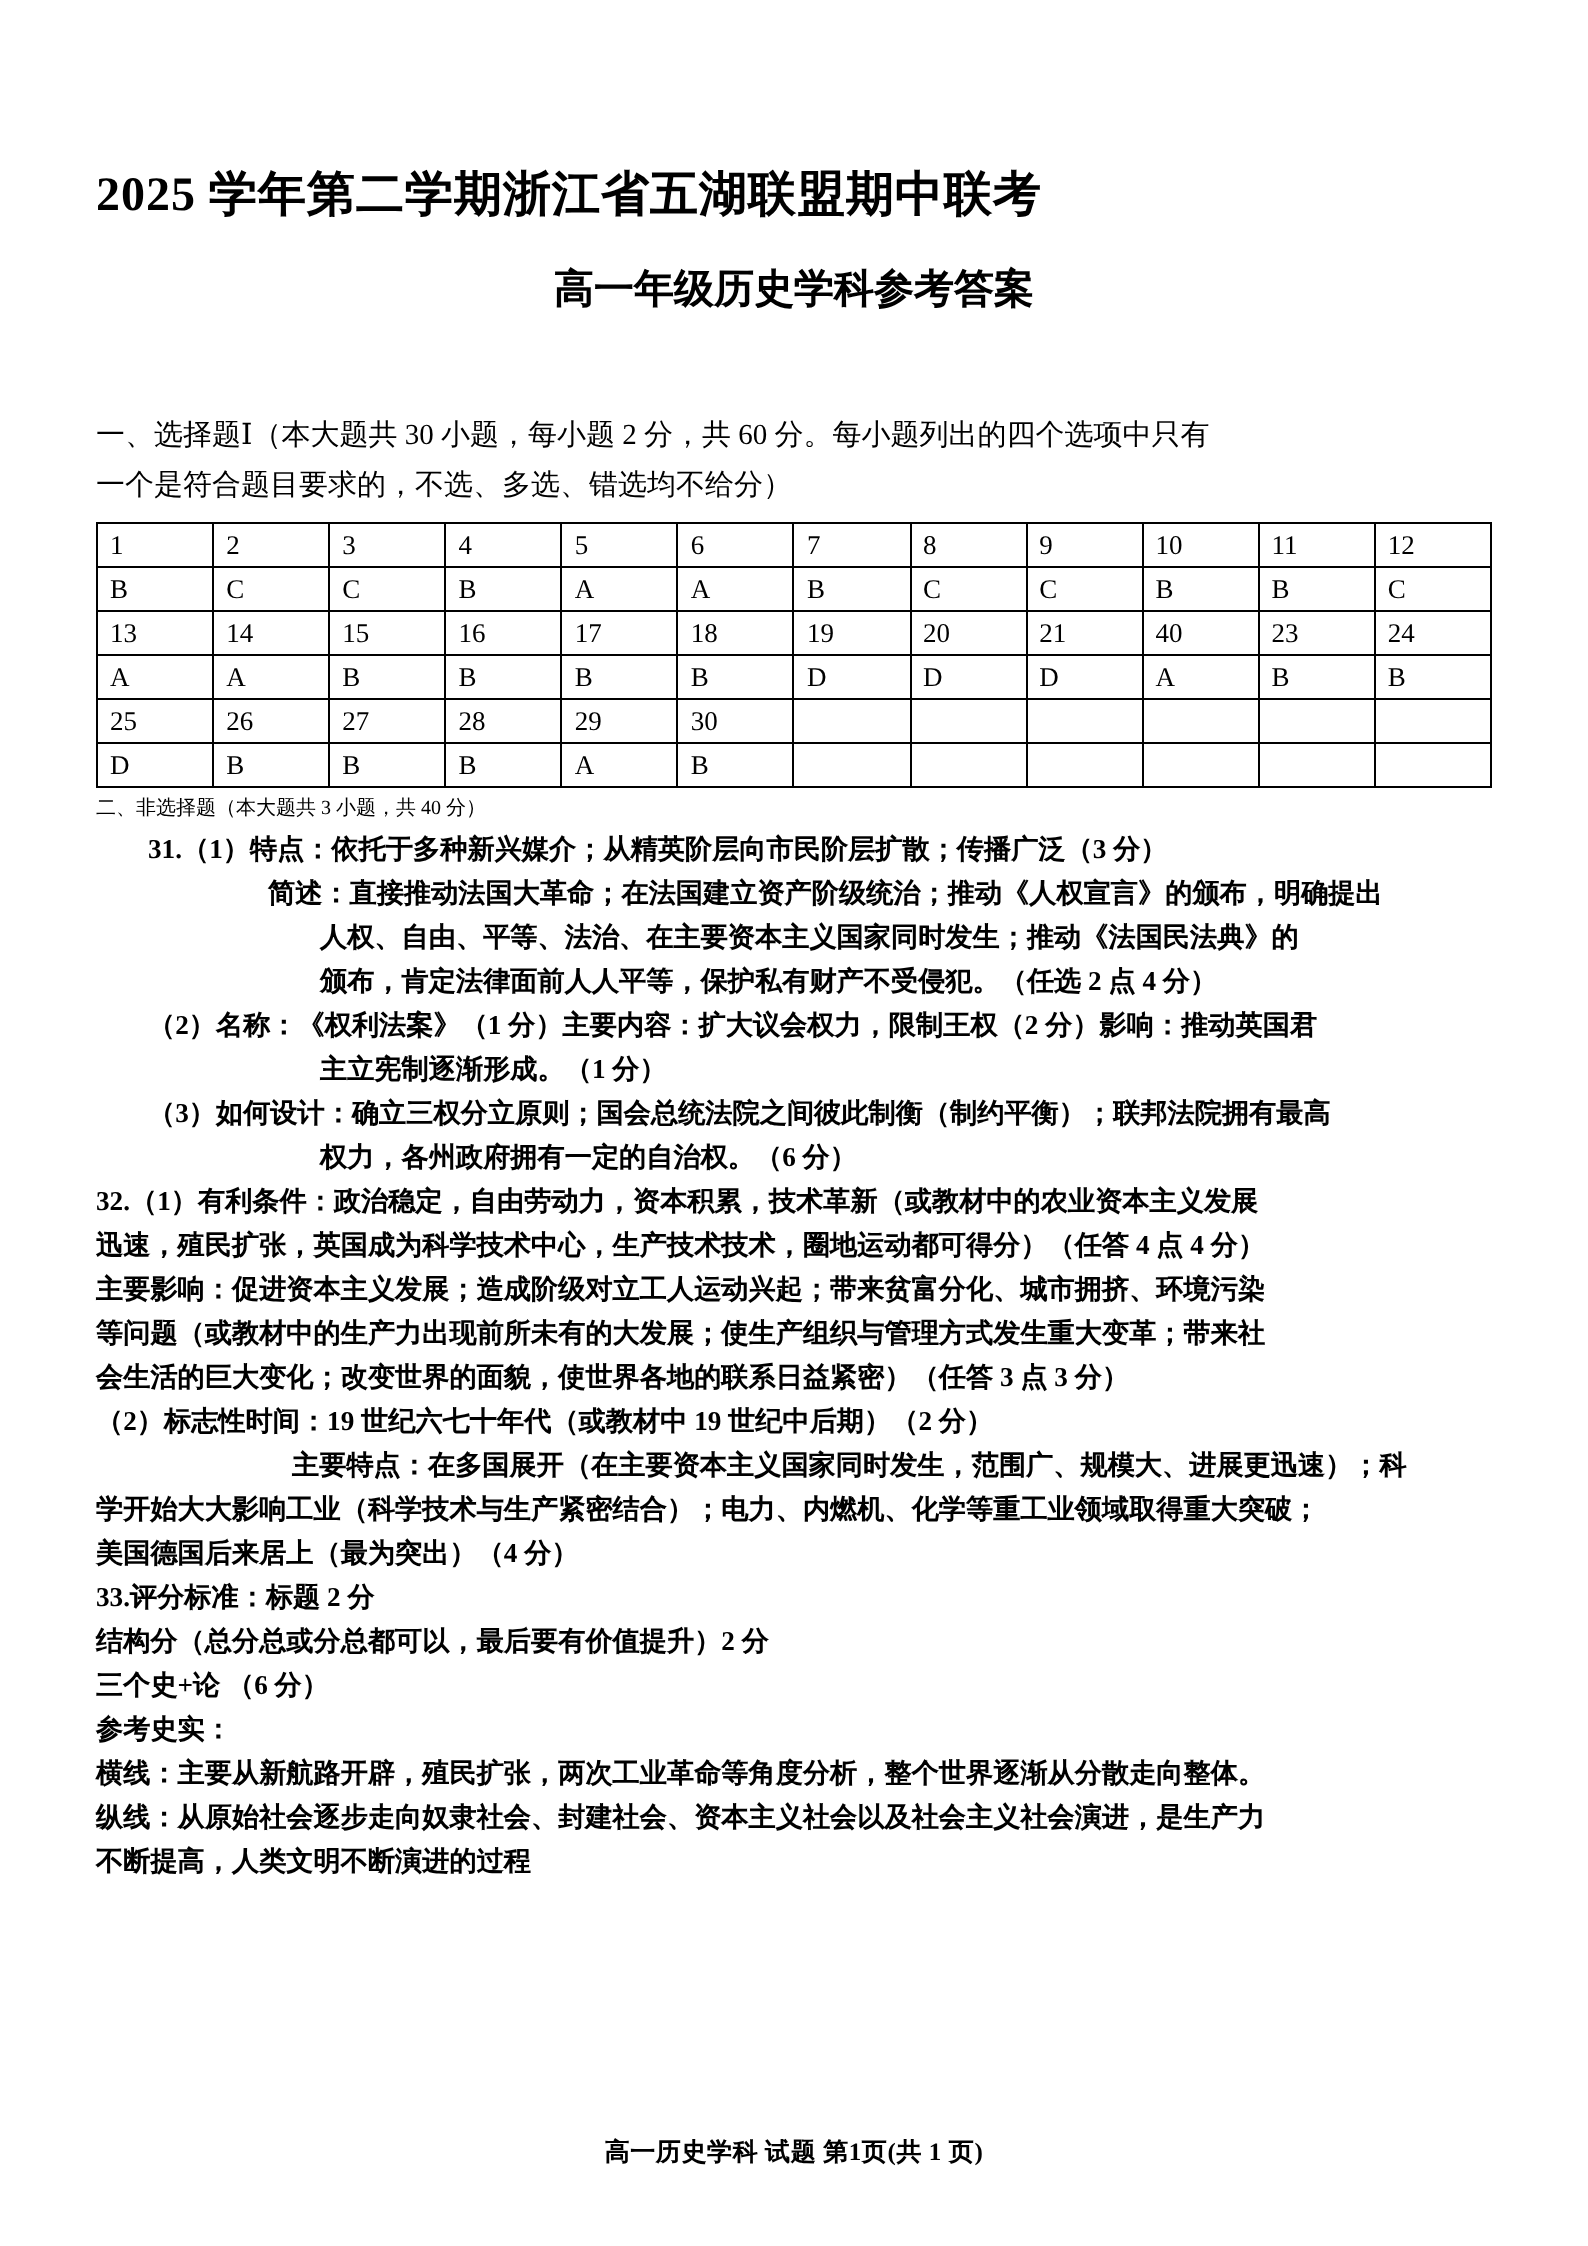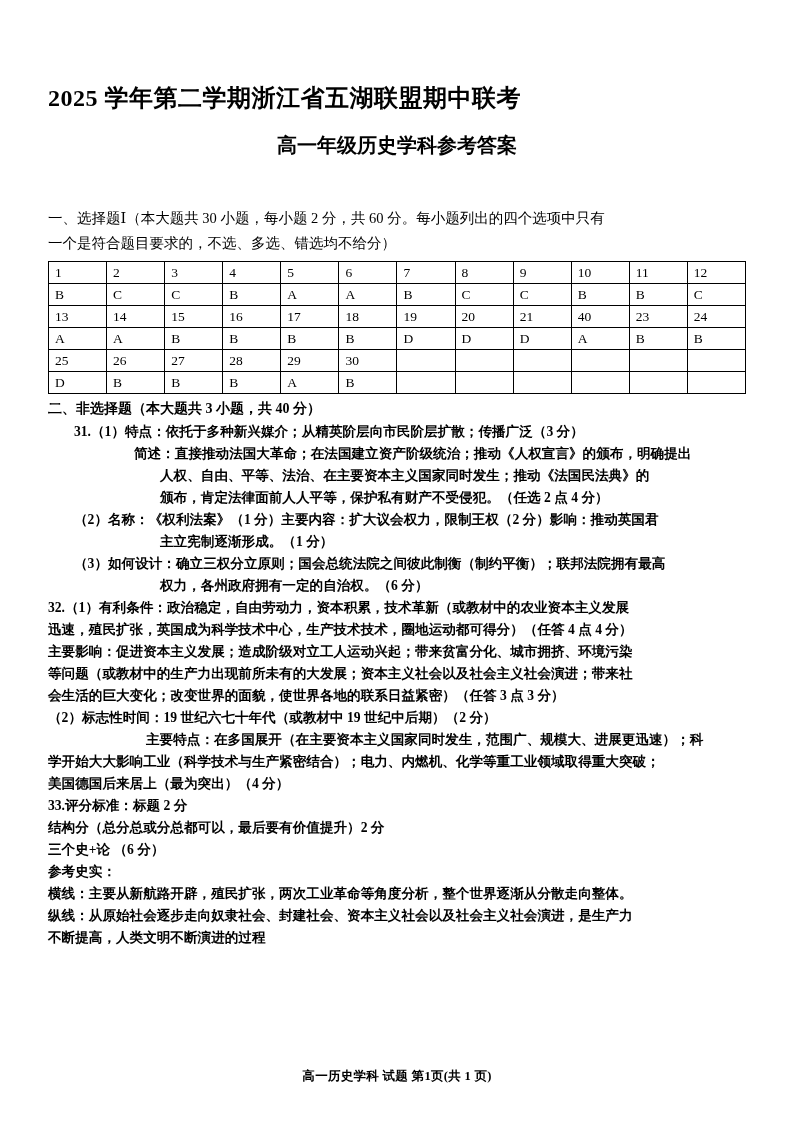--- a/index.html
+++ b/index.html
@@ -55,22 +55,22 @@
   }
   table.answers td {
     border: 1px solid #000000;
     height: 21px;
     font-size: 13.5px;
     padding: 0 0 0 6px;
     line-height: 21px;
     font-family: "Liberation Serif", "DejaVu Serif", serif;
   }
   .section-head2 {
-    font-size: 14px;
-    font-weight: bold;
+    font-size: 10px;
+    font-weight: normal;
     line-height: 1.8;
     margin-top: 2px;
   }
   .body-text {
     font-size: 13.6px;
     line-height: 1.62;
     font-weight: bold;
     font-family: "Liberation Serif", "DejaVu Serif", serif;
   }
   .hang-31 {
@@ -203,21 +203,21 @@
     <div class="hang-31">（2）名称：《权利法案》（1 分）主要内容：扩大议会权力，限制王权（2 分）影响：推动英国君</div>
     <div class="ind-7">主立宪制逐渐形成。（1 分）</div>
     <div class="hang-31">（3）如何设计：确立三权分立原则；国会总统法院之间彼此制衡（制约平衡）；联邦法院拥有最高</div>
     <div class="ind-7">权力，各州政府拥有一定的自治权。（6 分）</div>
   </div>
 
   <div class="body-text">
     <div class="p0">32.（1）有利条件：政治稳定，自由劳动力，资本积累，技术革新（或教材中的农业资本主义发展</div>
     <div class="p0">迅速，殖民扩张，英国成为科学技术中心，生产技术技术，圈地运动都可得分）（任答 4 点 4 分）</div>
     <div class="p0">主要影响：促进资本主义发展；造成阶级对立工人运动兴起；带来贫富分化、城市拥挤、环境污染</div>
-    <div class="p0">等问题（或教材中的生产力出现前所未有的大发展；资本主义社会以及社会主义社会演进；带来社</div>
+    <div class="p0">等问题（或教材中的生产力出现前所未有的大发展；使生产组织与管理方式发生重大变革；带来社</div>
     <div class="p0">会生活的巨大变化；改变世界的面貌，使世界各地的联系日益紧密）（任答 3 点 3 分）</div>
     <div class="p0">（2）标志性时间：19 世纪六七十年代（或教材中 19 世纪中后期）（2 分）</div>
     <div class="ind-8">主要特点：在多国展开（在主要资本主义国家同时发生，范围广、规模大、进展更迅速）；科</div>
     <div class="p0">学开始大大影响工业（科学技术与生产紧密结合）；电力、内燃机、化学等重工业领域取得重大突破；</div>
     <div class="p0">美国德国后来居上（最为突出）（4 分）</div>
   </div>
 
   <div class="body-text">
     <div class="p0">33.评分标准：标题 2 分</div>
     <div class="p0">结构分（总分总或分总都可以，最后要有价值提升）2 分</div>

